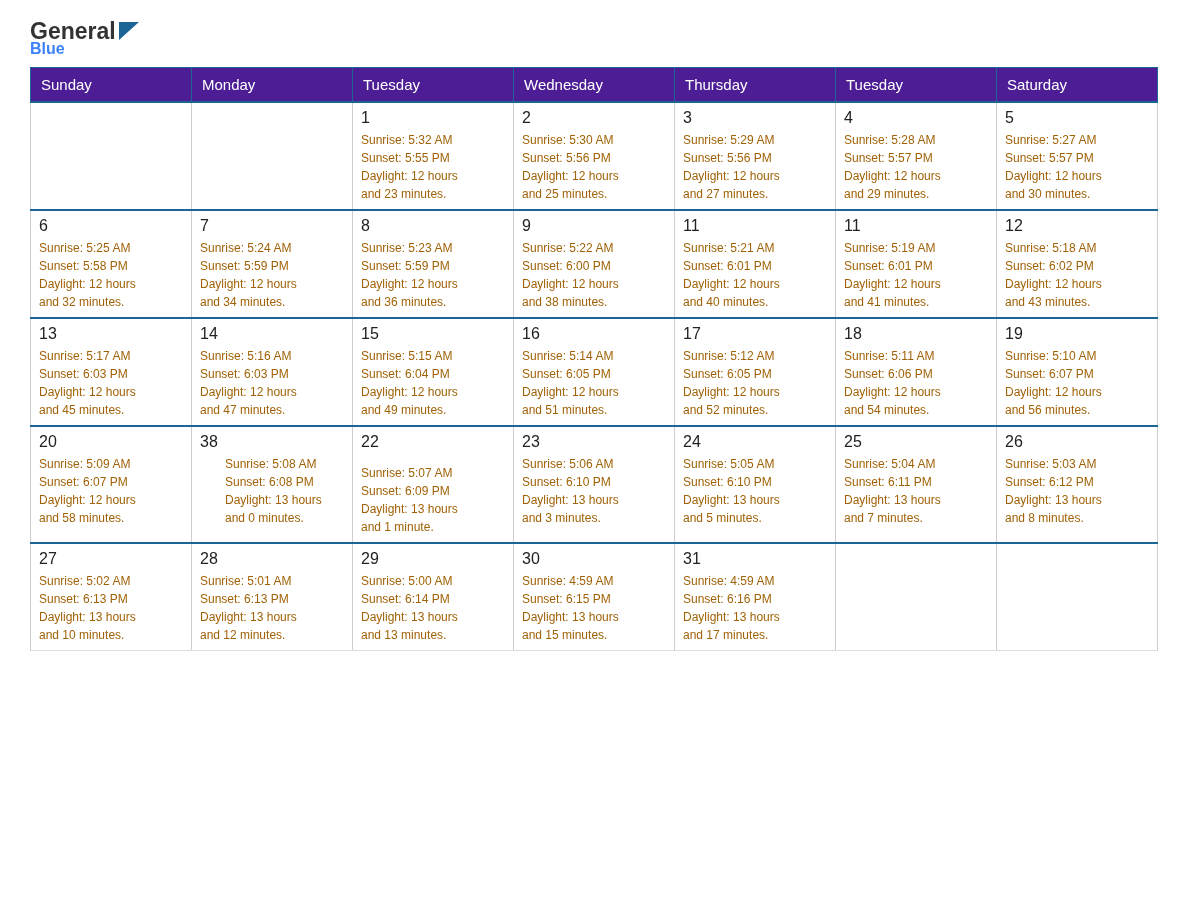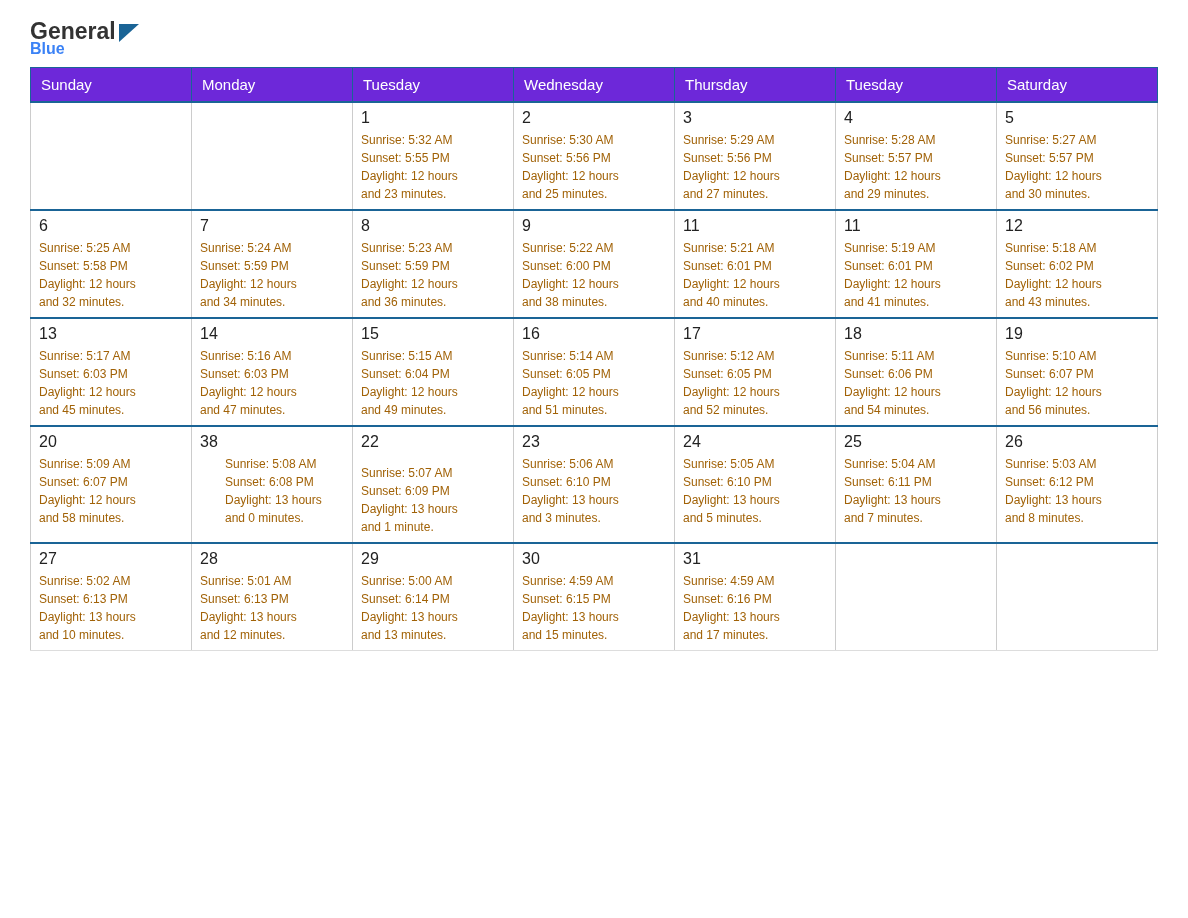--- a/index.html
+++ b/index.html
@@ -29,21 +29,21 @@
       font-size: 18px;
       color: #555;
       margin-top: 4px;
     }
     .calendar {
       width: 100%;
       border-collapse: collapse;
       margin-top: 10px;
     }
     .calendar th {
-      background-color: #6d28d9;
+      background-color: #4c1d95;
       color: #fff;
       padding: 8px 10px;
       font-size: 15px;
       font-weight: normal;
       text-align: left;
       border: 1px solid #1a6496;
     }
     .calendar td {
       vertical-align: top;
       padding: 6px 8px;
@@ -72,21 +72,20 @@
     .week-row td {
       border-bottom: 1px solid #ddd;
     }
     .logo-wrapper {
       display: flex;
       flex-direction: column;
       line-height: 1;
     }
     .logo-row1 {
       display: flex;
-      align-items: center;
     }
     .logo-row2 {
       display: flex;
       align-items: center;
     }
   </style>
 </head>
 <body>
 
 <div class="header">

